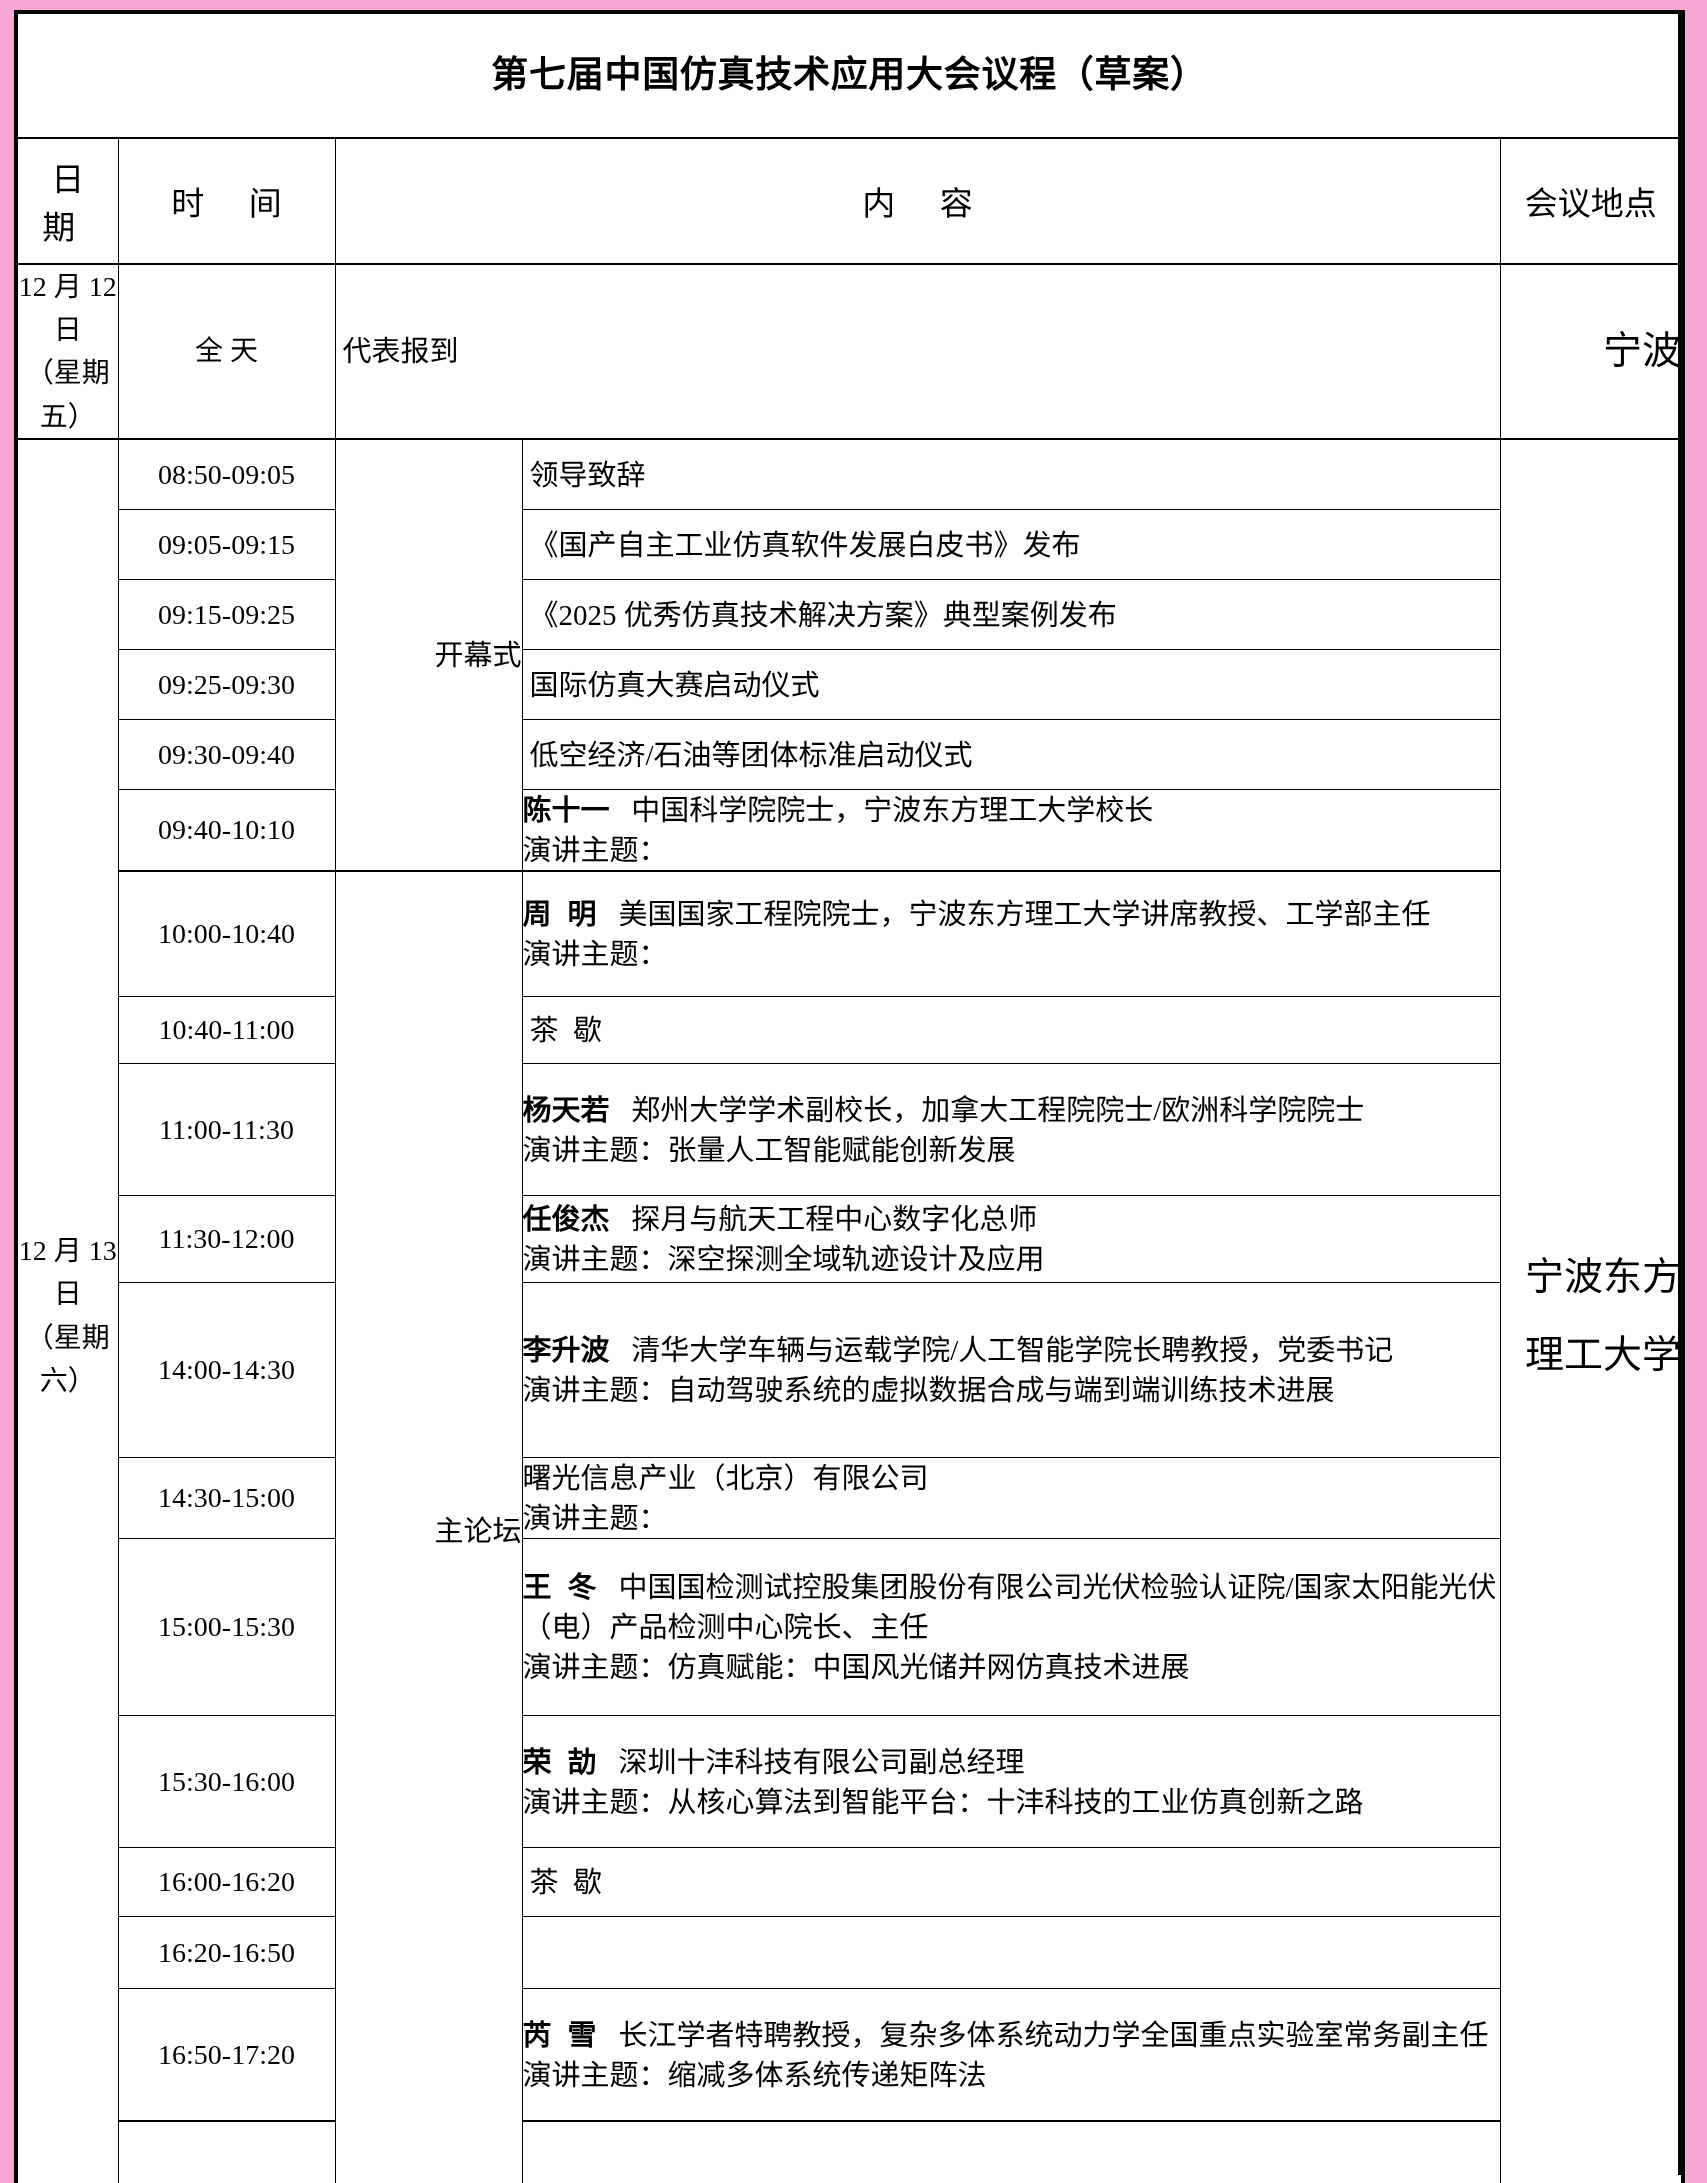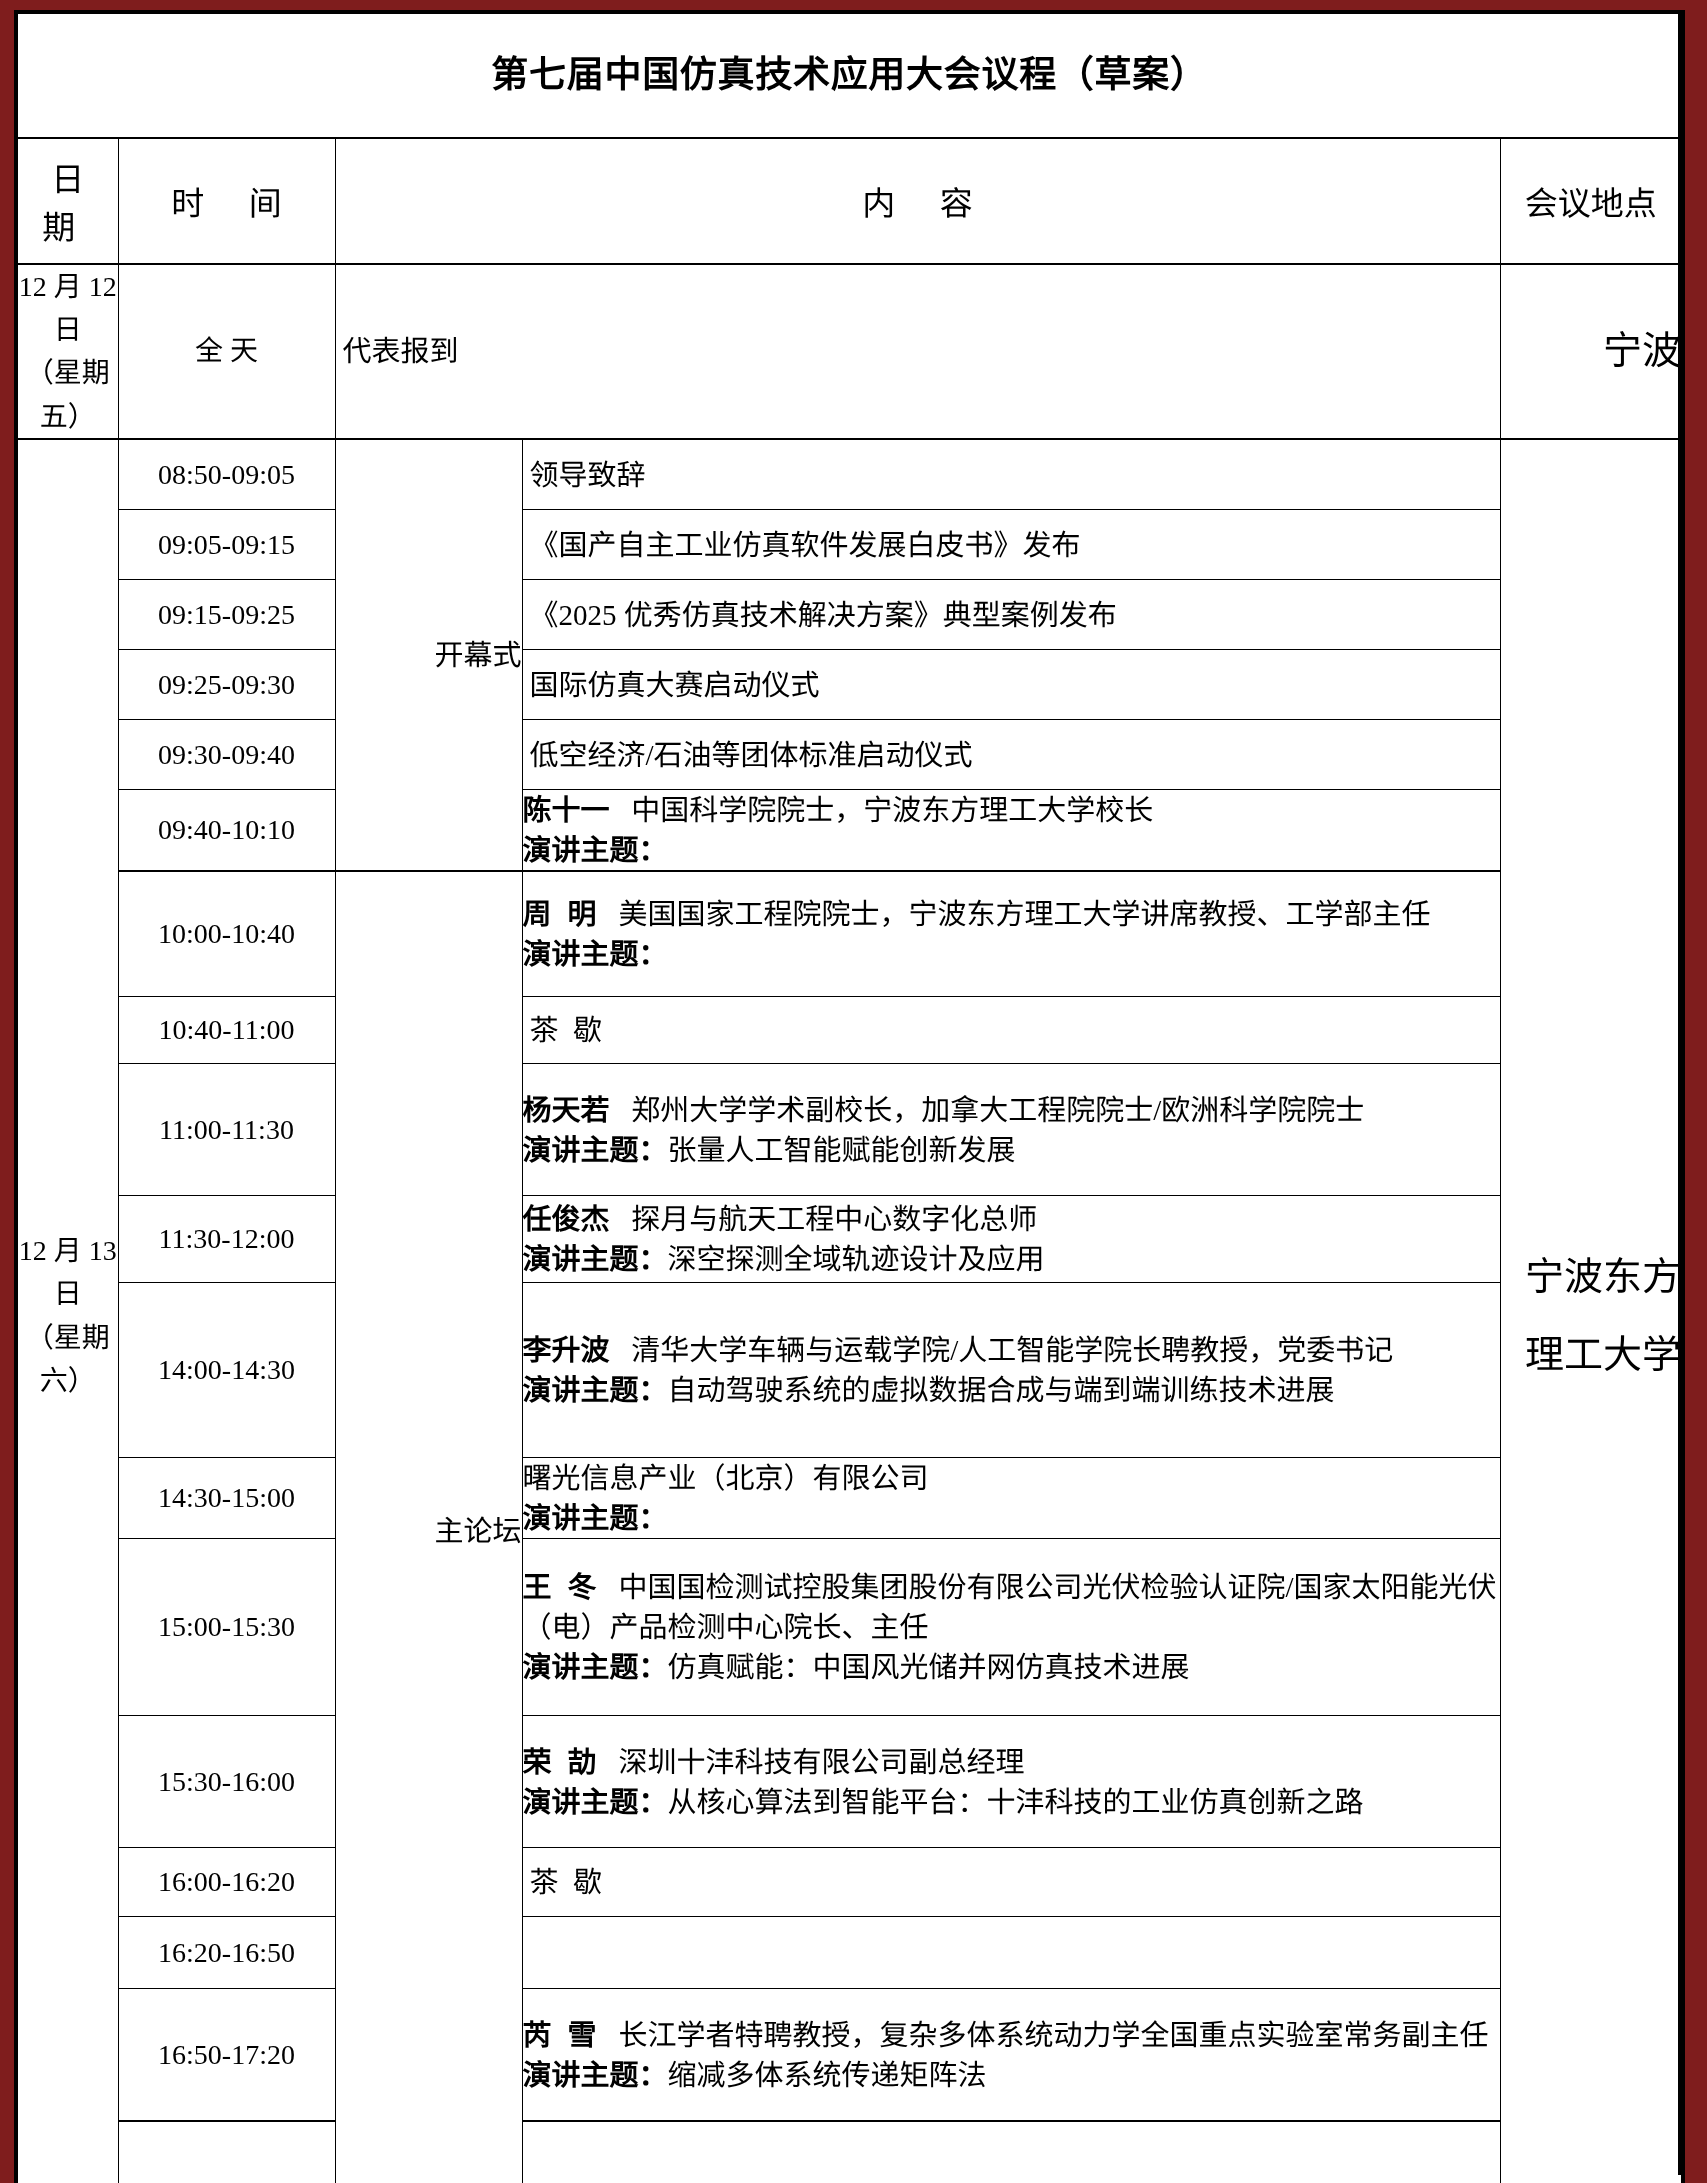--- a/index.html
+++ b/index.html
@@ -4,21 +4,21 @@
 <title>会议议程</title>
 <style>
   html, body {
     margin: 0;
     padding: 0;
     background: #ffffff;
   }
   .page {
     width: 1707px;
     height: 2183px;
-    background: #7f1d1d;
+    background: #f9a8d4;
     position: relative;
     box-sizing: border-box;
     font-family: "Liberation Serif", "DejaVu Serif", serif;
     color: #000000;
     overflow: hidden;
   }
 
   
   .frame {
     position: absolute;
@@ -124,21 +124,21 @@
     padding: 9.7px 7px;
   }
   .c-line { display: block; white-space: pre-wrap; }
   .c-line.center { text-align: left; }
   .spk-name {
     font-family: "Liberation Sans", "DejaVu Sans", sans-serif;
     font-weight: bold;
   }
   .lbl {
     font-family: "Liberation Sans", "DejaVu Sans", sans-serif;
-    font-weight: bold;
+    font-weight: normal;
   }
   .tail-row  { height: 69px; }
 </style>
 </head>
 <body>
 
 <div class="page">
 
   <table class="agenda">
     <colgroup>

